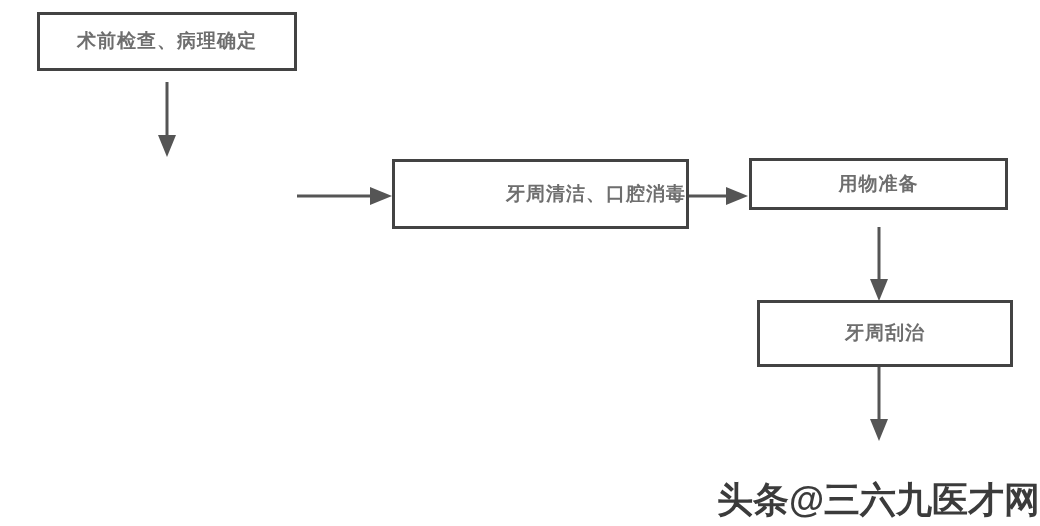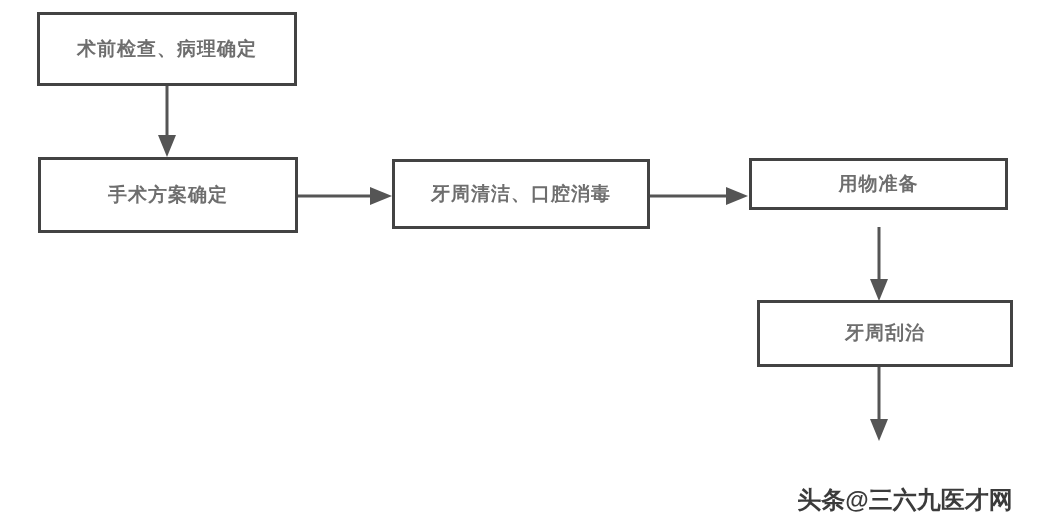--- a/index.html
+++ b/index.html
@@ -44,23 +44,23 @@
     overflow: visible;
   }
   .watermark {
     position: absolute;
     left: 770px;
     top: 478px;
     width: 270px;
     height: 44px;
     display: flex;
     align-items: center;
-    justify-content: center;
+    justify-content: flex-end;
     color: #2b2b2b;
-    font-size: 24px;
+    font-size: 36px;
     font-weight: 700;
     letter-spacing: 0px;
     opacity: 0.92;
     white-space: nowrap;
     user-select: none;
   }
 </style>
 </head>
 <body>
 
@@ -94,29 +94,26 @@
     </svg>
   </div>
 
   <div class="edge" style="left:852px; top:364px; width:56px; height:79px;">
     <svg width="56" height="79" viewBox="0 0 56 79">
       <line x1="27" y1="2" x2="27" y2="58" stroke="#555555" stroke-width="3"></line>
       <polygon points="27,77 18,55 36,55" fill="#555555"></polygon>
     </svg>
   </div>
 
-  <div class="node" style="left:37px; top:12px; width:260px; height:74px;">
+  <div class="node" style="left:37px; top:12px; width:260px; height:59px;">
     <span class="node-label">术前检查、病理确定</span>
   </div>
 
-  <div class="node" style="left:38px; top:157px; width:260px; height:76px;">
-    <span class="node-label">手术方案确定</span>
-  </div>
 
-  <div class="node" style="left:392px; top:159px; width:258px; height:70px;">
+  <div class="node" style="left:392px; top:159px; width:297px; height:70px;justify-content:flex-end;">
     <span class="node-label">牙周清洁、口腔消毒</span>
   </div>
 
   <div class="node" style="left:749px; top:158px; width:259px; height:52px;">
     <span class="node-label">用物准备</span>
   </div>
 
   <div class="node" style="left:757px; top:300px; width:256px; height:67px;">
     <span class="node-label">牙周刮治</span>
   </div>

